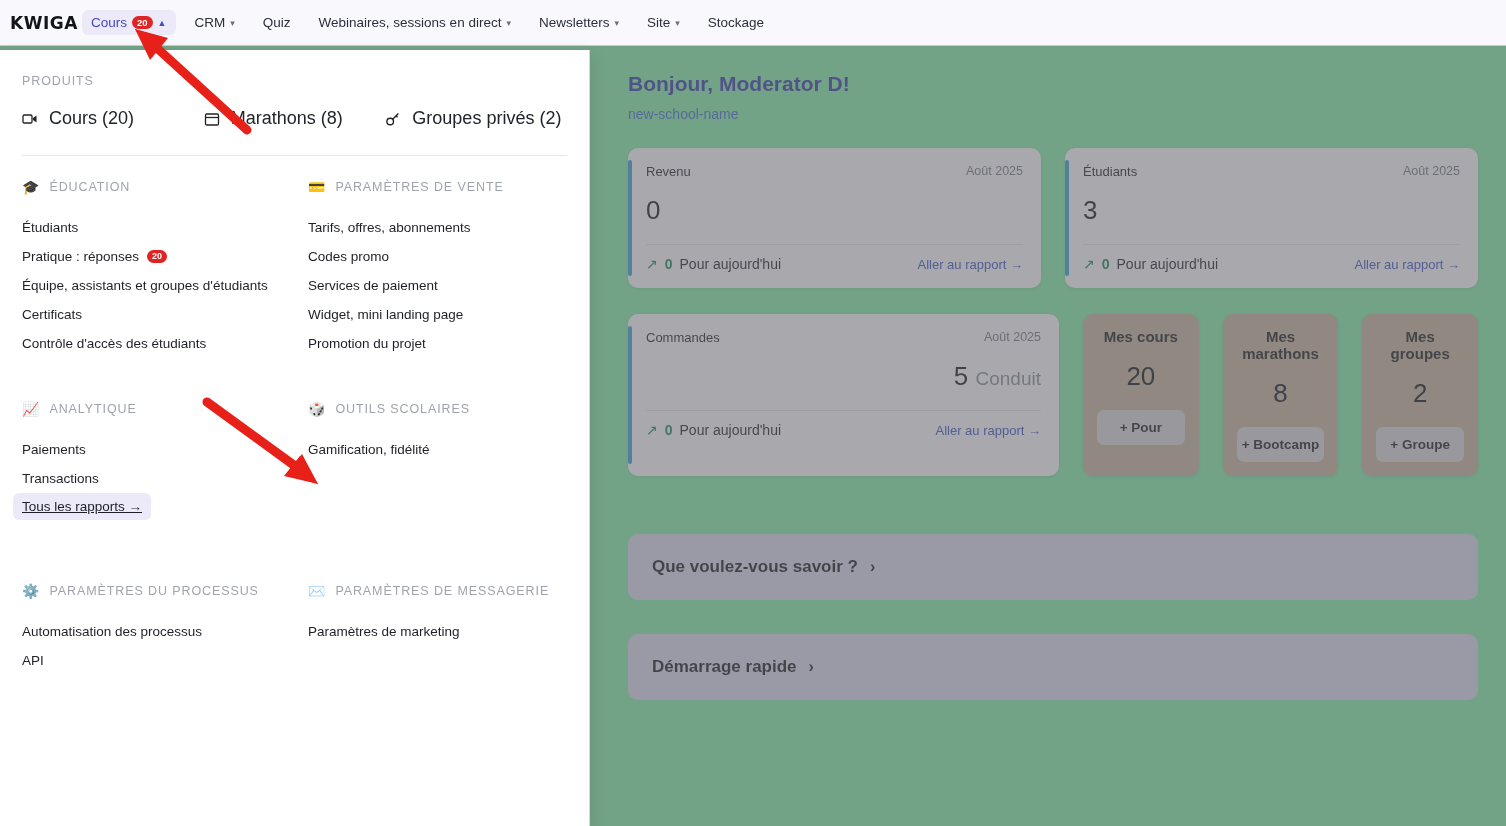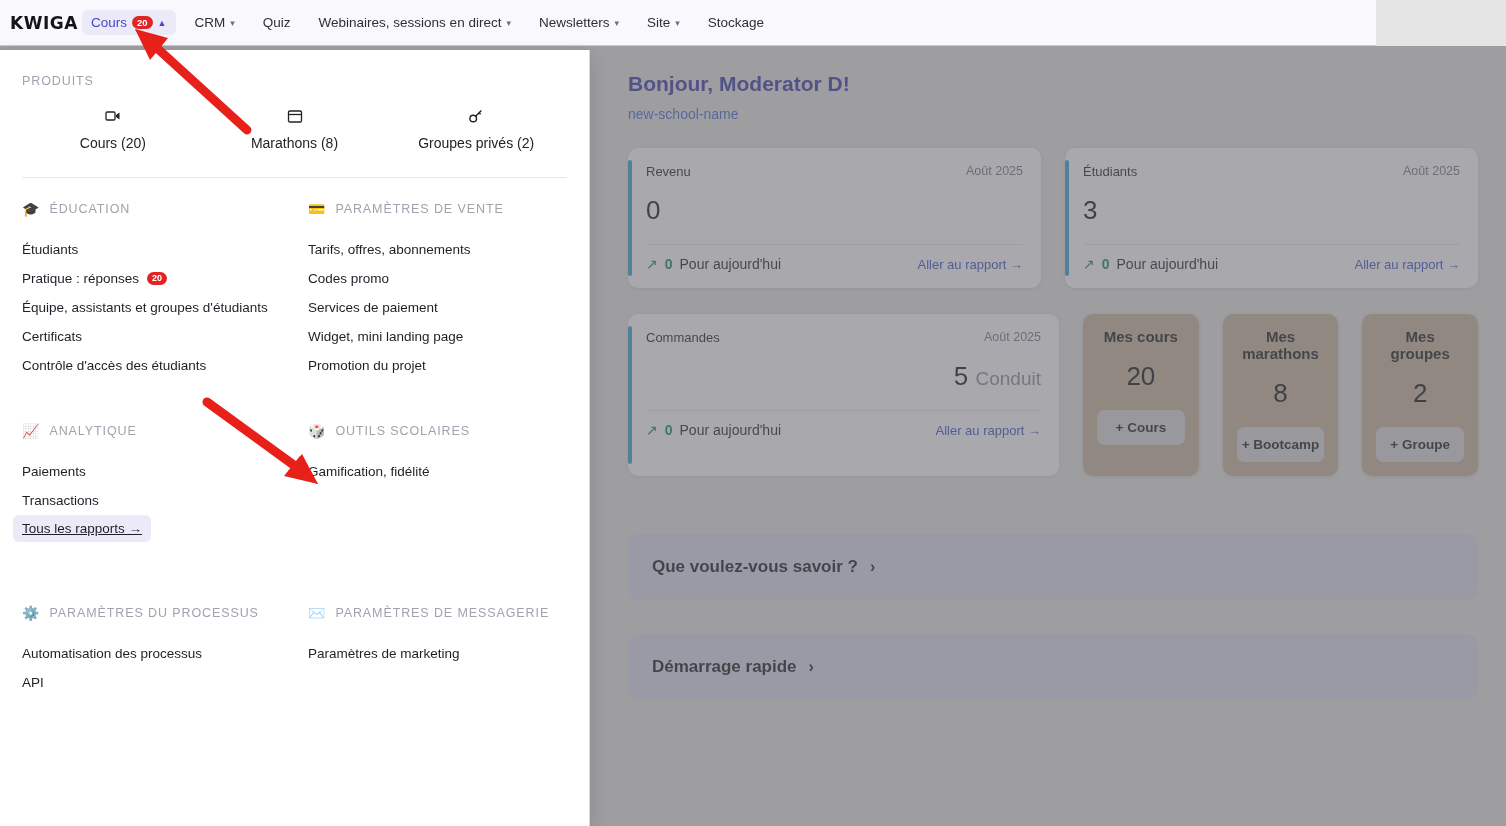--- a/index.html
+++ b/index.html
@@ -5,26 +5,26 @@
   * { box-sizing: border-box; margin: 0; padding: 0; }
   html, body {
     width: 1506px; height: 826px;
     overflow: hidden;
     font-family: "Liberation Sans", sans-serif;
     background: #ababad;
   }
   #root { position: relative; width: 1506px; height: 826px; }
 
   
-  .bg-layer { position: absolute; inset: 0; background: #e5e5e5; }
+  .bg-layer { position: absolute; inset: 0; background: #86efac; }
   .bg-dim { position: absolute; left:0; top:46px; right:0; bottom:0;
             background: rgba(100,100,105,0.55); z-index: 30; }
 
   .topbar {
-    position: absolute; left:0; top:0; width:1376px; height:46px;
+    position: absolute; left:0; top:0; width:1506px; height:46px;
     background:#f9f9fd; border-bottom:1px solid #c9cad4;
     display:flex; align-items:center; z-index: 60;
   }
   .brand { font-family:"DejaVu Sans", sans-serif; font-weight:bold; font-size:17px;
            letter-spacing:0.5px; color:#14151a; margin-left:10px; width:72px; }
   .navlist { display:flex; align-items:center; gap:10px; }
   .navitem { display:flex; align-items:center; gap:5px; padding:5px 9px;
              font-size:13.5px; color:#2c2f3a; border-radius:6px; cursor:pointer;
              white-space:nowrap; }
   .navitem.active { background:#eceaf9; color:#4548c4; }
@@ -73,22 +73,22 @@
   
   .mega {
     position:absolute; left:0; top:50px; width:590px; height:780px;
     background:#ffffff; border-right:1px solid #d6d7dd; z-index:70;
     box-shadow:0 6px 18px rgba(0,0,0,.12); padding:16px 0 0 0; overflow:hidden;
   }
   .sec-label { font-size:12.5px; letter-spacing:0.9px; color:#a0a3ae; font-weight:500;
                text-transform:uppercase; }
   .products-label { padding:8px 0 0 22px; }
   .products-row { display:flex; margin-top:20px; padding:0 22px; }
-  .prod { display:flex; align-items:center; gap:11px; font-size:14px; color:#22242b;
-          width:198px;flex-direction:column; }
+  .prod { display:flex; align-items:center; gap:11px; font-size:18px; color:#22242b;
+          width:198px; }
   .prod svg { display:block; }
   .divider { height:1px; background:#e6e7ec; margin:26px 22px 0 22px; }
 
   .grid2 { display:flex; padding:0 22px; margin-top:24px; }
   .col { width:298px; }
   .col.right { width:270px; }
   .grp-head { display:flex; align-items:center; gap:10px; }
   .grp-icon { font-size:14px; line-height:1; }
   .grp-items { margin-top:19px; }
   .mi { font-size:13.5px; color:#1e2027; padding:7px 0; display:flex; align-items:center;
@@ -166,21 +166,21 @@
             </span>
             <a class="sc-link">Aller au rapport →</a>
           </div>
         </div>
 
         <div style="flex:1;">
           <div class="minicards">
             <div class="minicard">
               <div class="mc-title">Mes cours</div>
               <div class="mc-value">20</div>
-              <div class="mc-btn">+ Cours</div>
+              <div class="mc-btn">+ Pour</div>
             </div>
             <div class="minicard">
               <div class="mc-title">Mes marathons</div>
               <div class="mc-value">8</div>
               <div class="mc-btn">+ Bootcamp</div>
             </div>
             <div class="minicard">
               <div class="mc-title">Mes groupes</div>
               <div class="mc-value">2</div>
               <div class="mc-btn">+ Groupe</div>

